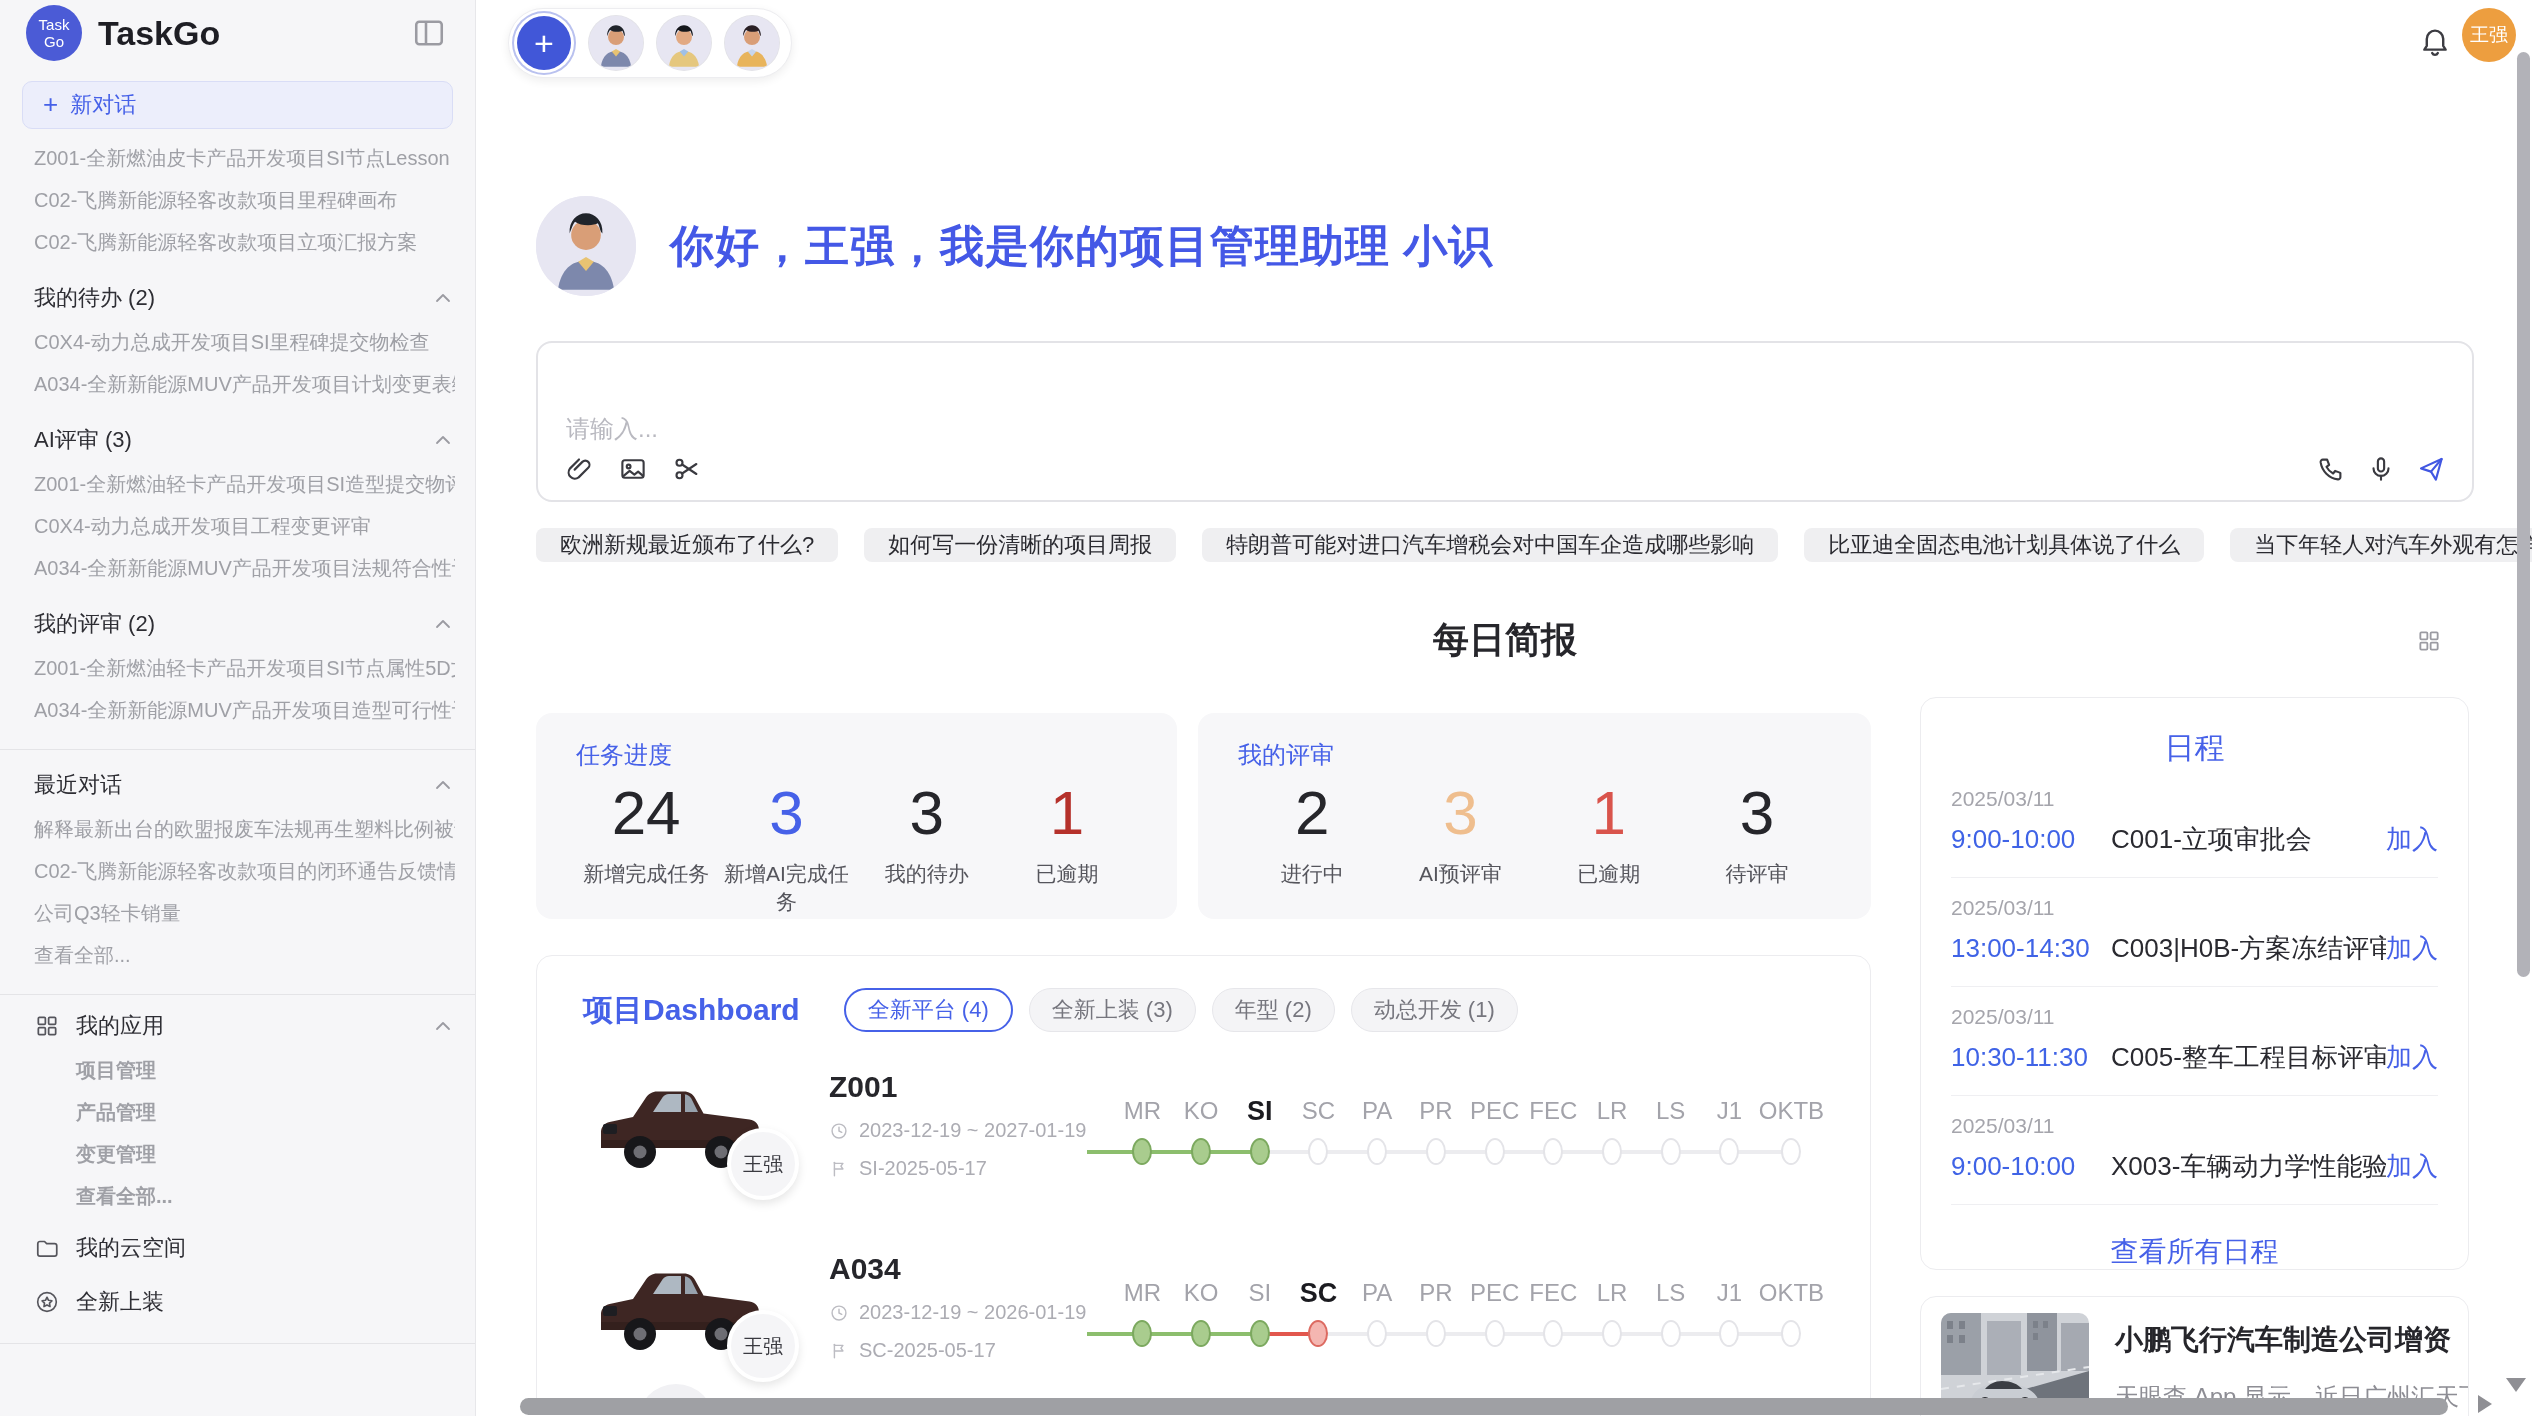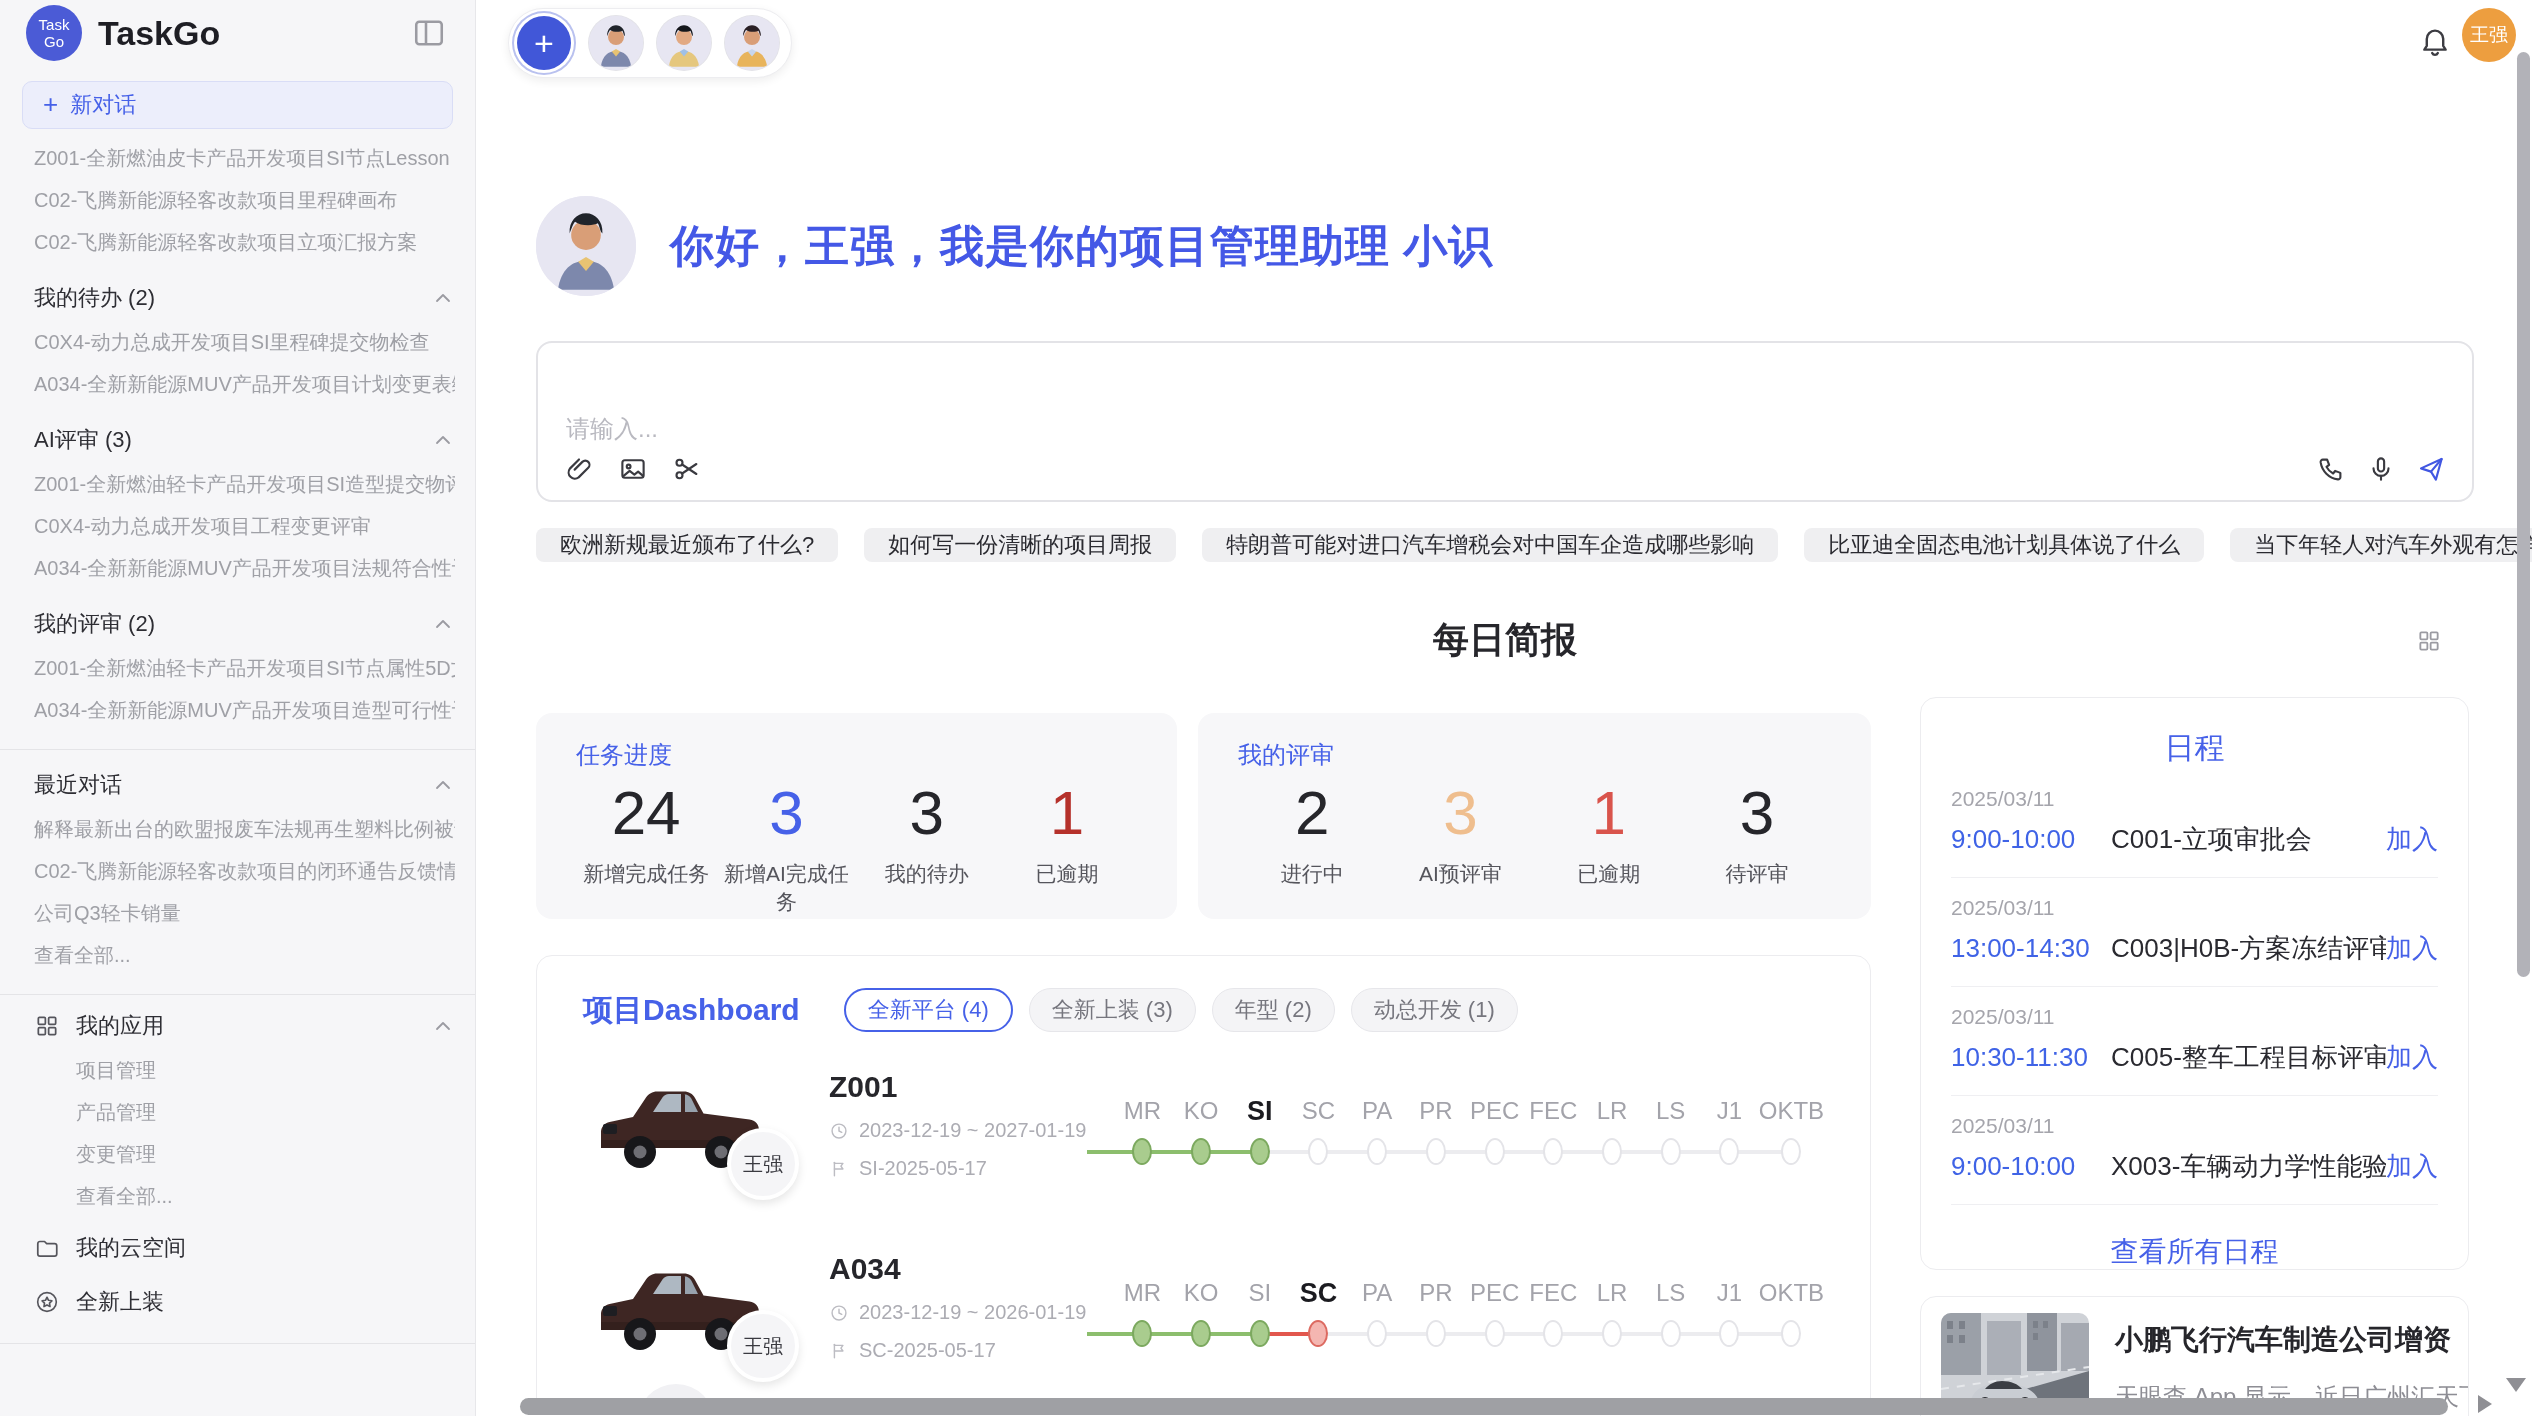--- a/index.html
+++ b/index.html
@@ -18,21 +18,21 @@
   .new-chat .plus { font-size:26px; line-height:1; margin-top:-3px; }
   .sb-body { flex:1; overflow:hidden; padding:4px 20px 0 34px; }
   .sb-sec-h { display:flex; align-items:center; justify-content:space-between; height:46px; margin-top:12px; font-size:22px; color:#2E2E34; }
   .sb-sec-h .chev { width:24px; height:24px; color:#9B9BA2; flex:none; }
   .sb-item { height:42px; line-height:42px; font-size:20px; color:#9FA0A6; white-space:nowrap; overflow:hidden; cursor:pointer; }
   .sb-div { height:1px; background:#E4E4E7; margin:18px -20px 2px -34px; }
   .app-row { display:flex; align-items:center; gap:16px; height:46px; margin-top:8px; font-size:22px; color:#2E2E34; }
   .app-row .aicon { width:26px; height:26px; color:#55555C; flex:none; }
   .app-row .aicon svg { width:100%; height:100%; }
   .app-row .chev { margin-left:auto; width:24px; height:24px; color:#9B9BA2; }
-  .app-sub { padding-left:42px; }
+  .app-sub { padding-left:42px;font-weight:bold; }
   .shortcut-label { flex:none; }
 
   
   .main { position:relative; flex:1; height:100%; overflow:hidden; }
 
   .top-pill { position:absolute; top:8px; left:32px; display:flex; align-items:center; gap:14px; background:#fff; border:1px solid #EDEDF0; border-radius:999px; padding:7px 12px 7px 8px; box-shadow:0 3px 10px rgba(0,0,0,.07); }
   .plus-fab { width:54px; height:54px; border-radius:50%; background:#4157D8; color:#fff; font-size:34px; display:flex; align-items:center; justify-content:center; cursor:pointer; box-shadow:0 0 0 3px #fff, 0 0 0 5px #B9C1EF; margin-right:4px; }
   .mini-avatar { width:54px; height:54px; border-radius:50%; overflow:hidden; background:#E7E6F2; box-shadow:0 0 0 1px #E3E3E8; cursor:pointer; flex:none; }
   .mini-avatar svg { width:100%; height:100%; display:block; }
 

